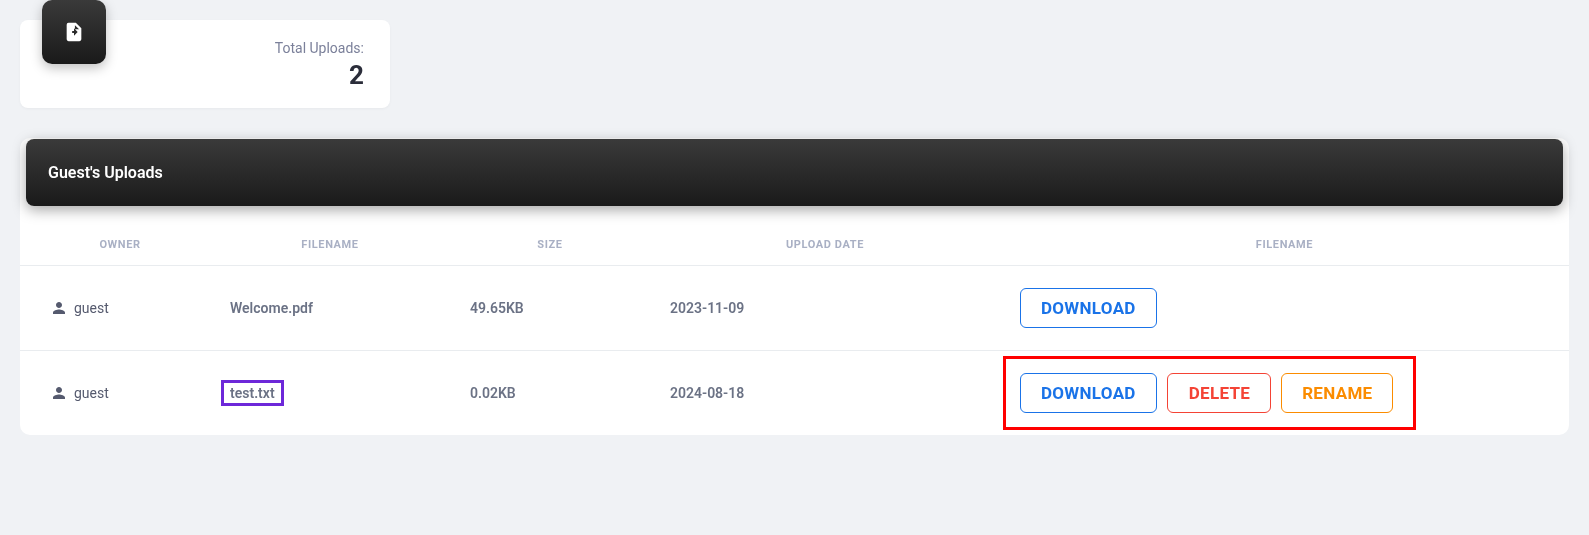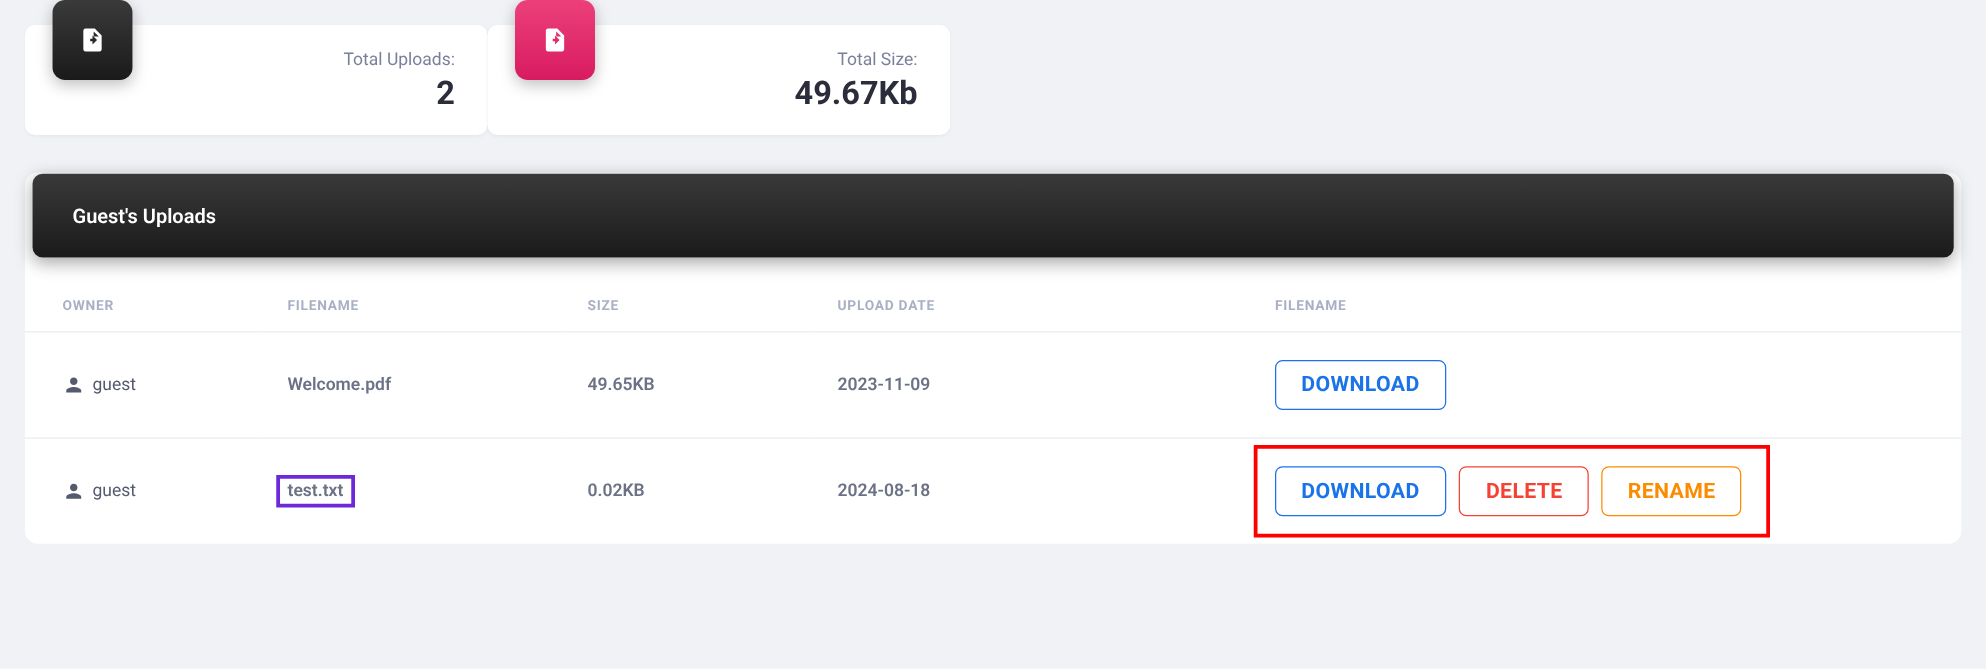--- a/index.html
+++ b/index.html
@@ -61,32 +61,32 @@
       border-radius: 10px;
       overflow: visible;
       position: relative;
       padding-top: 1px;
     }
     .panel-header {
       background: linear-gradient(180deg, #3a3a3a 0%, #1a1a1a 100%);
       color: #fff;
       font-size: 16px;
       font-weight: 600;
-      padding: 24px 32px;
+      padding: 24px 22px;
       border-radius: 8px;
       margin: 0 6px 0 6px;
       box-shadow: 0 4px 14px rgba(0,0,0,0.35);
     }
     .table {
       width: 100%;
       border-collapse: collapse;
       margin-top: 8px;
     }
     .table thead th {
-      text-align: left;
+      text-align: center;
       color: #a9b0c4;
       font-size: 11px;
       font-weight: 700;
       letter-spacing: 0.6px;
       padding: 24px 20px 14px 20px;
       border-bottom: 1px solid #e9ecef;
       margin-left: 27px;
     }
     .table thead th:first-child {
       padding-left: 30px;
@@ -161,29 +161,20 @@
   <div class="stat-card">
     <div class="stat-icon dark">
       <svg width="22" height="22" viewBox="0 0 24 24" fill="#fff">
         <path d="M14 2H6a2 2 0 0 0-2 2v16a2 2 0 0 0 2 2h12a2 2 0 0 0 2-2V8l-6-6zm-2 14v-3h-2v-2h2V8l4 4-4 4zm1-11.5L17.5 9H13V4.5z"></path>
       </svg>
     </div>
     <div class="stat-label">Total Uploads:</div>
     <div class="stat-value">2</div>
   </div>
 
-  <div class="stat-card">
-    <div class="stat-icon pink">
-      <svg width="22" height="22" viewBox="0 0 24 24" fill="#fff">
-        <path d="M14 2H6a2 2 0 0 0-2 2v16a2 2 0 0 0 2 2h12a2 2 0 0 0 2-2V8l-6-6zm-2 14v-3h-2v-2h2V8l4 4-4 4zm1-11.5L17.5 9H13V4.5z"></path>
-      </svg>
-    </div>
-    <div class="stat-label">Total Size:</div>
-    <div class="stat-value">49.67Kb</div>
-  </div>
 </div>
 
 <div class="panel">
   <div class="panel-header">Guest's Uploads</div>
 
   <table class="table">
     <thead>
       <tr>
         <th class="col-owner">OWNER</th>
         <th class="col-filename">FILENAME</th>

